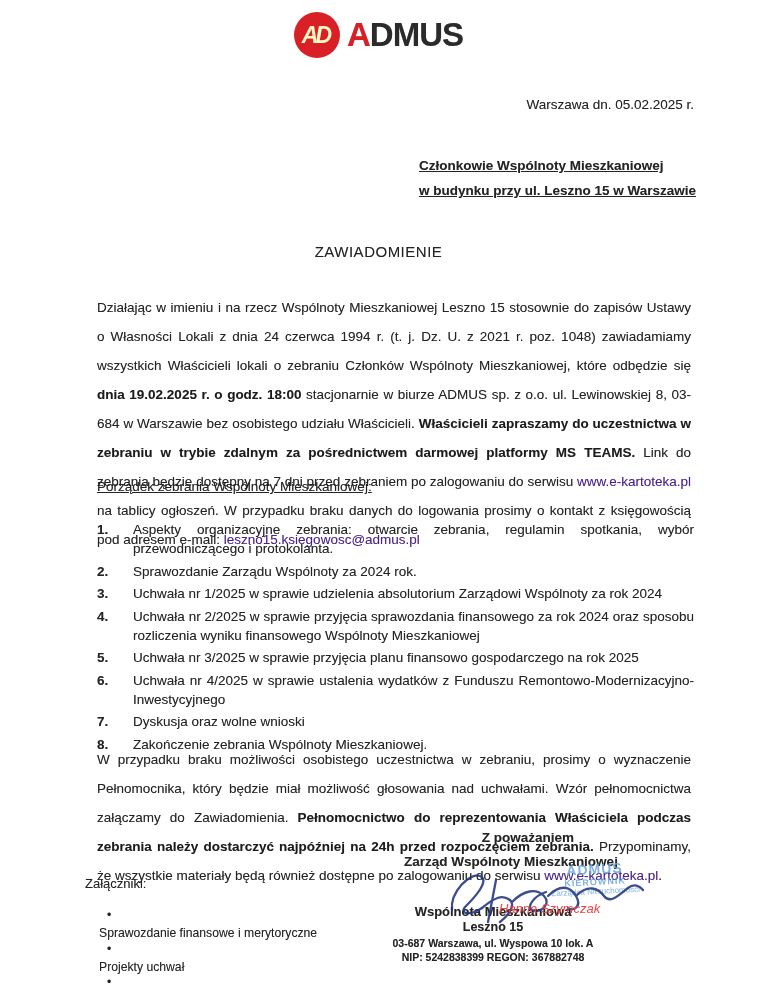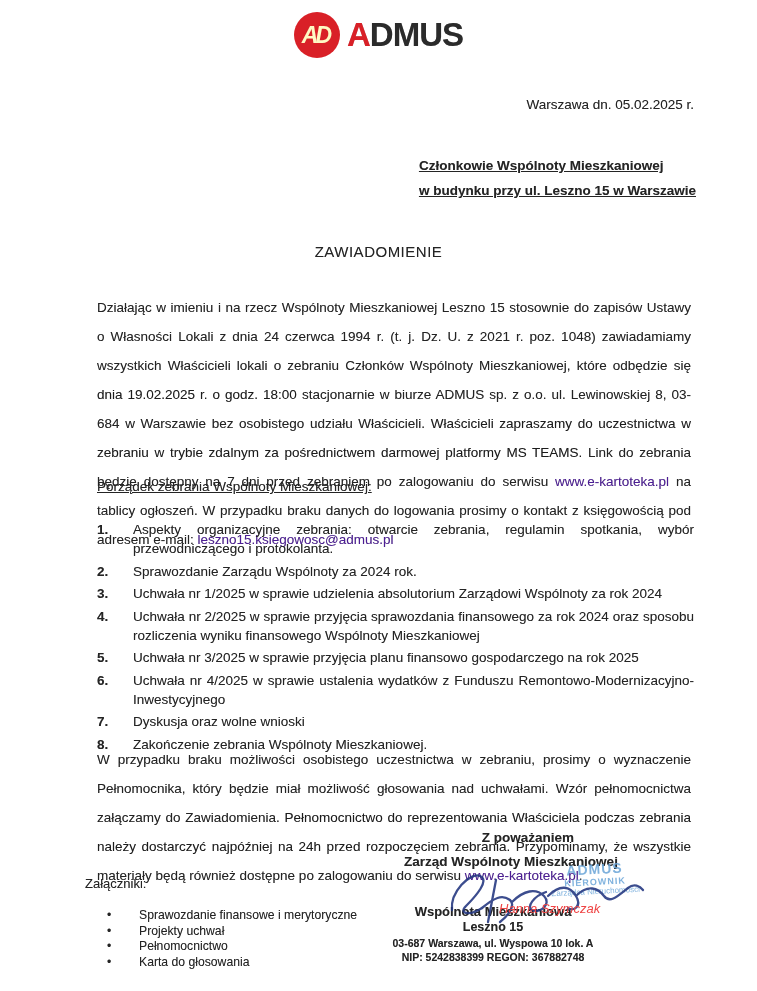--- a/index.html
+++ b/index.html
@@ -26,21 +26,21 @@
   .logo-word{font-size:33px;font-weight:800;letter-spacing:-1px;color:#2b2b2b;display:flex;}
   .logo-word .red{color:#d92027;}
   
   .date-line{position:absolute;top:97px;right:63px;font-size:13.5px;}
   .recipient{position:absolute;top:153px;right:61px;text-align:left;font-weight:700;font-size:13.5px;line-height:25px;text-decoration:underline;}
   .doc-title{position:absolute;top:243px;left:0;right:0;text-align:center;font-size:15px;font-weight:400;letter-spacing:.5px;}
   
   .para{position:absolute;left:97px;width:594px;font-size:13.5px;text-align:justify;}
   .para1{top:279px;line-height:29px;}
   .para2{top:731px;line-height:29px;}
-  .b{font-weight:400;color:#1c1c1c;}
+  .b{font-weight:700;color:#1c1c1c;}
   .lnk{color:#4c1d95;cursor:pointer;}
   
   .agenda-heading{position:absolute;left:97px;top:479px;font-size:13.5px;font-weight:400;text-decoration:underline;}
   .agenda{position:absolute;left:97px;top:520px;width:597px;font-size:13.5px;}
   .agenda-item{display:flex;margin-bottom:3.5px;line-height:19px;}
   .agenda-item .num{width:36px;flex:0 0 36px;font-weight:700;}
   .agenda-item .txt{flex:1;text-align:justify;}
   
   .regards{position:absolute;left:450px;top:830px;width:156px;text-align:center;font-size:13.5px;font-weight:700;}
   .board-line{position:absolute;left:404px;top:854px;width:214px;text-align:center;font-size:13.5px;font-weight:700;}
@@ -54,21 +54,21 @@
   .stamp .s3{font-size:8px;}
   .scribble{position:absolute;left:436px;top:866px;}
   .signer-name{position:absolute;left:499px;top:901px;font-size:13px;font-style:italic;color:#ef4444;text-shadow:none;}
   .org-block{position:absolute;left:388px;top:904px;width:210px;text-align:center;line-height:1.25;}
   .org-block .o1{font-size:13px;font-weight:700;}
   .org-block .o2{font-size:12.5px;font-weight:700;}
   .org-block .o3,.org-block .o4{font-size:10.5px;font-weight:700;margin-top:1px;}
   
   .attachments{position:absolute;left:85px;top:876px;font-size:13px;}
   .attachments .att-head{margin-bottom:17px;}
-  .att-item{display:flex;line-height:15.5px;font-size:12.2px;}
+  .att-item{display:flex;line-height:15.5px;font-size:12.2px;flex-direction:column;}
   .att-item .dot{width:18px;flex:0 0 18px;text-align:left;padding-left:22px;box-sizing:content-box;}
   .att-item .dot::before{content:"•";}
   .att-item .atxt{padding-left:14px;}
 </style>
 </head>
 <body>
 
 <div class="page">
 
   <div class="logo">

